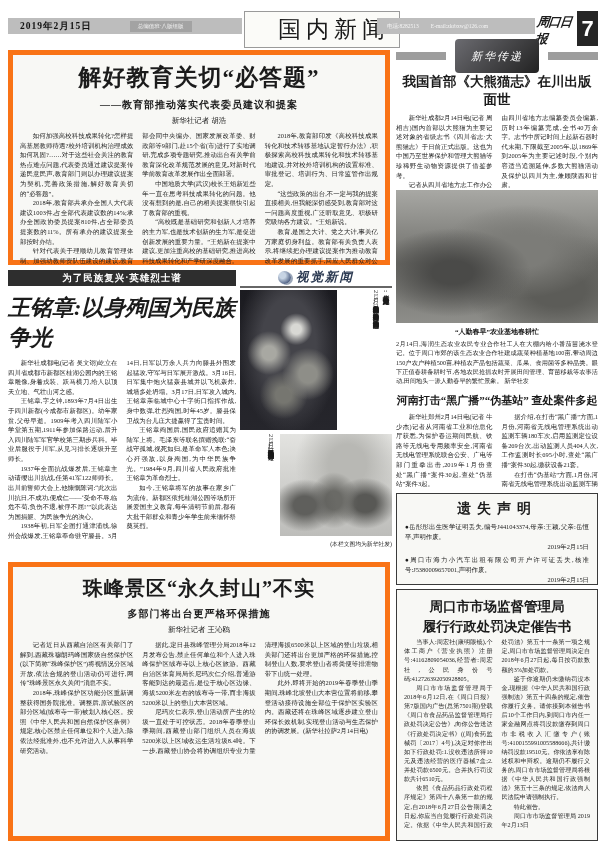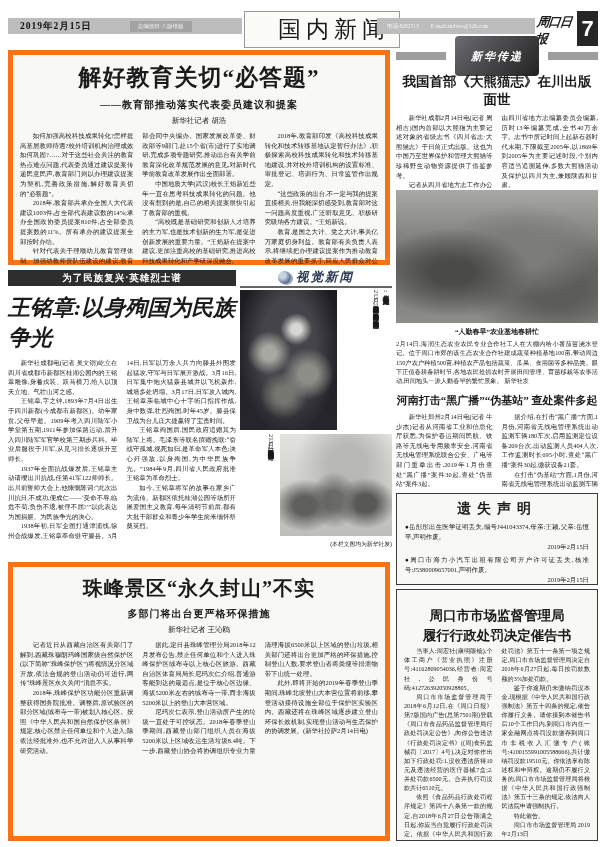--- a/index.html
+++ b/index.html
@@ -30,22 +30,22 @@
   .subtitle{font-size:10px;font-weight:bold;text-align:center;margin-top:5px;letter-spacing:1px;}
   .byline{font-size:7.5px;text-align:center;margin-top:4px;color:#222;}
   .body-cols{font-size:6.4px;line-height:1.5;text-align:justify;overflow:hidden;column-gap:9px;}
   .body-cols p{margin:0;text-indent:2em;}
   .cols-3{column-count:3;}
   .cols-2{column-count:2;}
   
   .xinhua-banner{position:absolute;left:396px;top:45px;width:202px;height:22px;
         display:flex;align-items:center;justify-content:space-between;}
   .banner-bar{width:50px;height:8px;background:#9d9d9d;}
-  .banner-logo{width:84px;height:40px;background:linear-gradient(135deg,#6b6b70,#222);border-radius:4px;
-        color:#fff;display:flex;align-items:center;justify-content:center;font-size:11px;font-weight:bold;
+  .banner-logo{width:84px;height:34px;background:linear-gradient(135deg,#6b6b70,#222);border-radius:4px;
+        color:#fff;display:flex;align-items:center;justify-content:center;font-size:11px;font-weight:normal;
         font-style:italic;letter-spacing:2px;}
   .photo{background-color:#8a8a8a;}
   .photo-agri{position:absolute;left:396px;top:190px;width:202px;height:133px;
         background:
           radial-gradient(ellipse at 28% 62%, #4a4a48 0 10%, rgba(0,0,0,0) 38%),
           radial-gradient(ellipse at 62% 46%, #7c7c78 0 16%, rgba(0,0,0,0) 46%),
           radial-gradient(ellipse at 80% 75%, #5c5c58 0 12%, rgba(0,0,0,0) 40%),
           linear-gradient(180deg,#a8a8a4,#6e6e6a 55%,#8e8e8a);}
   .caption-title{font-size:7px;font-weight:bold;text-align:center;margin:3px 0 2px;}
   .caption-text{font-size:6.2px;line-height:1.5;text-align:justify;}
@@ -155,21 +155,21 @@
   </div>
 
   <div class="box notice-box" style="left:396px;top:493px;width:202px;height:92px;">
     <div class="notice-title">遗失声明</div>
     <p class="notice-item">●岳彤彤出生医学证明丢失,编号J441043374,母亲:王颖,父亲:岳恒平,声明作废。</p>
     <div class="notice-date">2019年2月15日</div>
     <p class="notice-item">●周口市海力小汽车出租有限公司开户许可证丢失,核准号:J5380009657001,声明作废。</p>
     <div class="notice-date">2019年2月15日</div>
   </div>
 
-  <div class="box notice-box" style="left:396px;top:589px;width:202px;height:252px;padding:15px 7px;">
+  <div class="box notice-box" style="left:396px;top:589px;width:202px;height:252px;padding:6px 7px;">
     <div class="admin-title">周口市市场监督管理局</div>
     <div class="admin-title">履行行政处罚决定催告书</div>
     <div class="body-cols cols-2" style="height:200px;font-size:6.1px;margin-top:3px;">
         <p>当事人:周宏社(康明眼镜),个体工商户《营业执照》注册号:41162809054036,经营者:周宏社,公民身份号码:412726392050928805。</p>
         <p>周口市市场监督管理局于2018年6月12日,在《周口日报》第7版国内广告(总第7501期)登载《周口市食品药品监督管理局行政处罚决定公告》,向你公告送达《行政处罚决定书》((周)食药监械罚〔2017〕4号),决定对你作出如下行政处罚:1.没收违法所得10元及违法经营的医疗器械7盒;2.并处罚款6500元。合并执行罚没款共计6510元。</p>
         <p>依照《食品药品行政处罚程序规定》第四十八条第一款的规定,自2018年6月27日公告期满之日起,你应当自觉履行行政处罚决定。依据《中华人民共和国行政处罚法》第五十一条第一项之规定,周口市市场监督管理局决定自2018年6月27日起,每日按罚款数额的3%加处罚款。</p>
         <p>鉴于你逾期仍未缴纳罚没本金,现根据《中华人民共和国行政强制法》第五十四条的规定,催告你履行义务。请你接到本催告书后10个工作日内,到周口市内任一家金融网点将罚没款缴存到周口市非税收入汇缴专户(账号:4100155991005588666),共计缴纳罚没款19510元。你依法享有陈述权和申辩权。逾期仍不履行义务的,周口市市场监督管理局将根据《中华人民共和国行政强制法》第五十三条的规定,依法向人民法院申请强制执行。</p>
         <p>特此催告。</p>
         <p>周口市市场监督管理局   2019年2月13日</p>
       </div>

